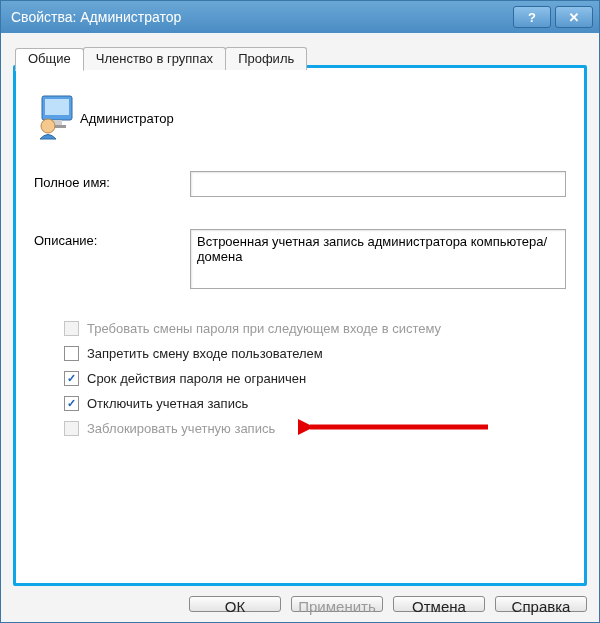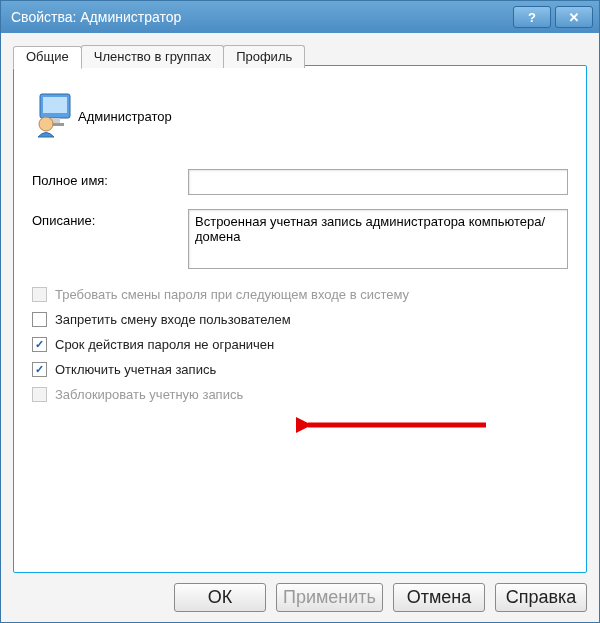--- a/index.html
+++ b/index.html
@@ -41,21 +41,21 @@
   }
   .client {
     flex:1;
     background:#f4f4f4;
     padding: 14px 12px 10px 12px;
     display:flex;flex-direction:column;
   }
   .tabset {
     position:relative;
     flex:1;
-    border:1px solid #0ea5e9;
+    border:3px solid #0ea5e9;
     background:#fff;
     margin-top:18px;
     padding: 26px 18px 16px 18px;
     border-radius:2px;
   }
   .tabs {
     position:absolute;
     top:-21px; left:-1px;
     display:flex;
   }
@@ -78,35 +78,35 @@
     border-bottom:1px solid #fff;
     z-index:2;
   }
   .usericon {
     display:flex; align-items:center; gap:0;
     margin-bottom:28px;
   }
   .usericon svg { width:46px; height:46px; }
   .form-row {
     display:flex; align-items:flex-start;
-    margin-bottom:14px;
+    margin-bottom:32px;
   }
   .form-row label { width:156px; padding-top:4px; }
   .txt {
     flex:1;
     border:1px solid #a9a9a9;
     padding:4px 6px;
     height:26px;
     font-family:inherit;
     font-size:13px;
     background:#fff;
     box-shadow: inset 1px 1px 2px rgba(0,0,0,0.1);
   }
   textarea.txt { height:60px; resize:none; }
-  .chks { margin-top:18px; }
+  .chks { margin-top:18px;margin-left:30px; }
   .chk { display:flex; align-items:center; gap:8px; margin-bottom:10px; color:#222; }
   .chk.disabled { color:#9a9a9a; }
   .box {
     width:15px;height:15px;border:1px solid #8f8f8f;background:#fff;
     display:flex;align-items:center;justify-content:center;
     font-size:11px;color:#1a61b8;font-weight:bold;
   }
   .chk.disabled .box { border-color:#c6c6c6; background:#f3f3f3; }
   .arrow {
     position:absolute;
@@ -114,26 +114,26 @@
     pointer-events:none;
   }
   .buttons {
     display:flex;
     justify-content:flex-end;
     gap:10px;
     padding-top:10px;
   }
   .btn {
     min-width:92px;
-    height:29px;
+    height:16px;
     border:1px solid #8a8a8a;
     background:linear-gradient(to bottom,#fdfdfd,#e4e4e4);
     border-radius:3px;
     font-family:inherit;
-    font-size:18px;
+    font-size:15px;
     color:#222;
     cursor:default;
   }
   .btn.disabled { color:#9a9a9a; }
 </style>
 </head>
 <body>
 
 <div class="window">
   <div class="titlebar">

